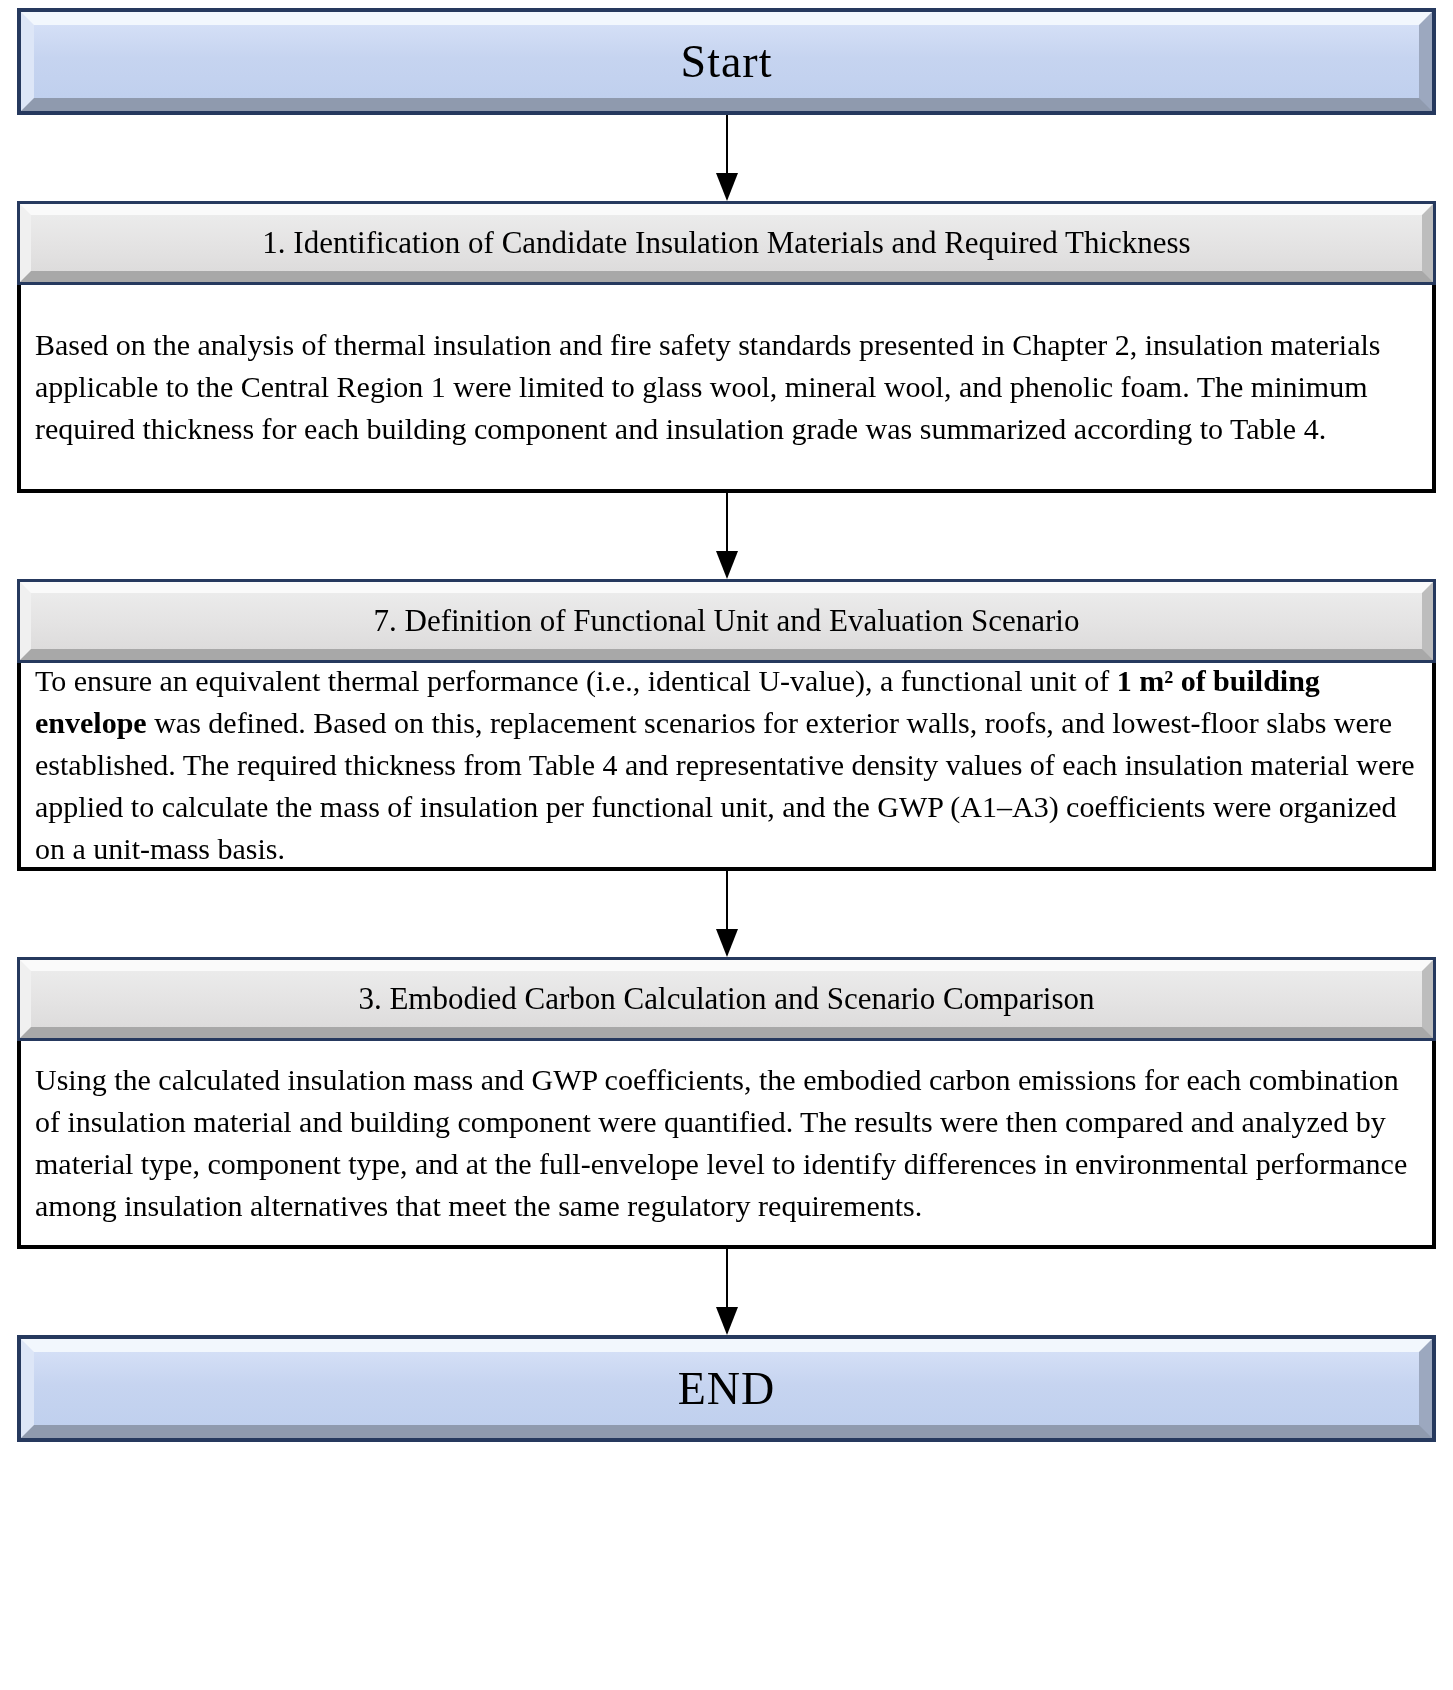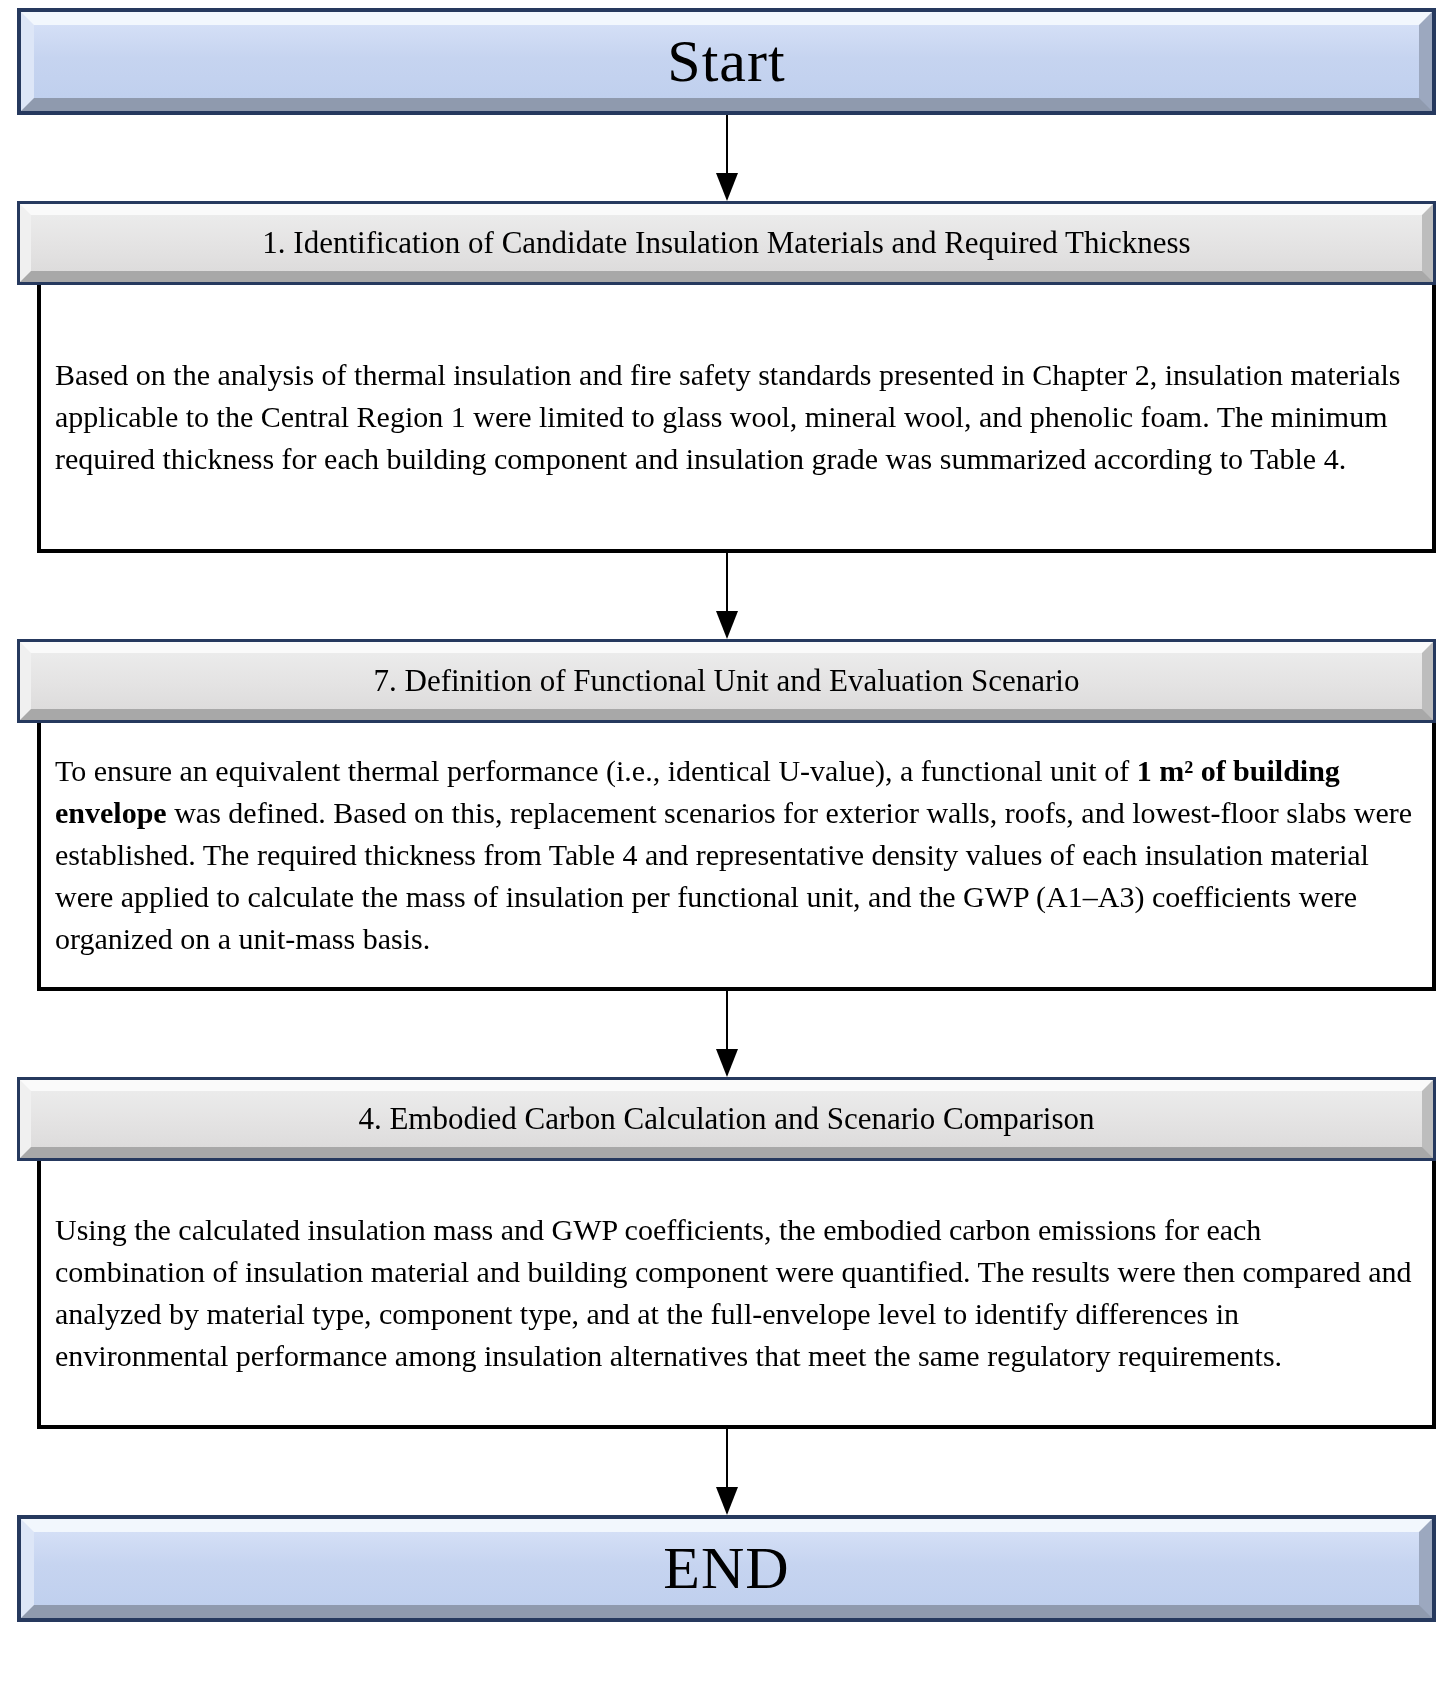--- a/index.html
+++ b/index.html
@@ -29,21 +29,21 @@
   }
   .terminal-inner {
     box-sizing: border-box;
     height: 100%;
     border: 13px solid;
     border-color: #f2f7fd #9ca8bf #8f9aae #dde6f7;
     background: linear-gradient(180deg, #d4dff6 0%, #c6d4f0 45%, #c0d0ee 100%);
     display: flex;
     align-items: center;
     justify-content: center;
-    font-size: 60px;
+    font-size: 46px;
     letter-spacing: 1px;
     text-align: center;
   }
 
   
   .arrow {
     height: 86px;
     display: flex;
     flex-direction: column;
     align-items: center;
@@ -75,28 +75,27 @@
     border: 11px solid;
     border-color: #fafafa #bdbdbd #a8a8a8 #f0f0f0;
     background: linear-gradient(180deg, #ebebeb 0%, #e4e3e3 55%, #dddcdc 100%);
     display: flex;
     align-items: center;
     justify-content: center;
     font-size: 31px;
   }
   .step-body {
     box-sizing: border-box;
-    height: 268px;
+    height: 208px;
     border: 4px solid #000000;
     border-top: none;
     display: flex;
     align-items: center;
     padding: 0 14px;
     background: #ffffff;
-    margin-left: 20px;
   }
   .step-body p {
     margin: 0;
     font-size: 30px;
     line-height: 42px;
     text-align: left;
   }
   .step-body strong { font-weight: bold; }
 </style>
 </head>
@@ -143,21 +142,21 @@
   </section>
 
   <div class="arrow">
     <div class="arrow-line"></div>
     <div class="arrow-head"></div>
   </div>
 
   <section class="step">
     <div class="step-header">
       <div class="step-header-inner">
-        <span>4. Embodied Carbon Calculation and Scenario Comparison</span>
+        <span>3. Embodied Carbon Calculation and Scenario Comparison</span>
       </div>
     </div>
     <div class="step-body">
       <p><span>Using the calculated insulation mass and GWP coefficients, the embodied carbon emissions for each combination of insulation material and building component were quantified. The results were then compared and analyzed by material type, component type, and at the full-envelope level to identify differences in environmental performance among insulation alternatives that meet the same regulatory requirements.</span><strong></strong><span></span></p>
     </div>
   </section>
 
   <div class="arrow">
     <div class="arrow-line"></div>
     <div class="arrow-head"></div>

